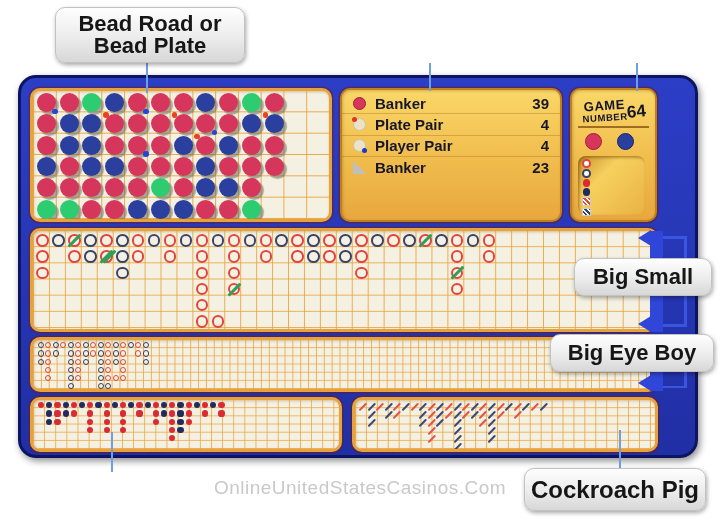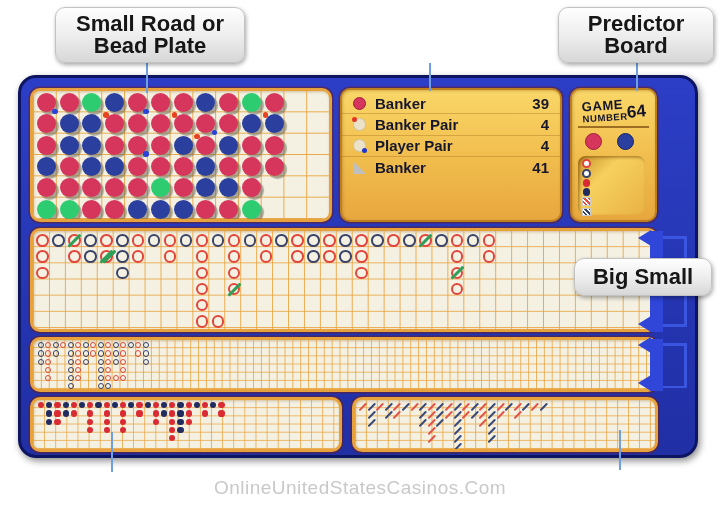--- a/index.html
+++ b/index.html
@@ -16,21 +16,21 @@
 
   #blue-panel { position:absolute; left:18px; top:75px; width:680px; height:383px;
                 background:linear-gradient(180deg,#2c3ec6 0%,#202fa4 100%);
                 border:3px solid #0d1560; border-radius:18px; box-shadow:2px 3px 7px rgba(0,0,0,.45); }
 
   .panel { position:absolute; background:#f4f1e3; border:3px solid #e8a23c; border-radius:10px;
            box-shadow:0 0 0 1.5px rgba(110,25,20,.5), inset 1px 1px 3px rgba(140,90,20,.35); overflow:hidden; }
   .gridbg { position:absolute; inset:0; }
 
   .gold { background:linear-gradient(180deg,#f9d768 0%,#f0bc4c 55%,#e8a73e 100%);
-          border:2.5px solid #c07f1d; }
+          border:2.5px solid #c07f1d;text-align:center; }
 
   
   .srow { display:flex; align-items:center; height:21.3px; padding:0 11px;
           border-bottom:1px solid rgba(150,90,18,.32); }
   .srow:last-child { border-bottom:none; }
   .srow .lab { margin-left:9px; font-size:15px; font-weight:bold; color:#17172c; }
   .srow .val { margin-left:auto; font-size:15px; font-weight:bold; color:#17172c; }
   .ic { width:13px; height:13px; border-radius:50%; position:relative; flex:0 0 auto; }
   .ic.banker { background:#d6365b; border:1px solid #a01f3e; }
   .ic.player { background:#2a3f9e; border:1px solid #17256b; }
@@ -94,26 +94,22 @@
 
   #watermark { position:absolute; left:50%; transform:translateX(-50%); top:477px;
                font-size:19px; color:#c9c9c9; letter-spacing:.5px; white-space:nowrap; }
 </style>
 </head>
 <body>
 
 <div id="stage">
 
   <div class="pill" style="left:55px;top:7px;width:190px;height:56px;font-size:22px;">
-    <span class="l1">Small Road or</span>
+    <span class="l1">Bead Road or</span>
     <span class="l2">Bead Plate</span>
-  </div>
-  <div class="pill" style="left:558px;top:7px;width:156px;height:56px;font-size:22px;">
-    <span class="l1">Predictor</span>
-    <span class="l2">Board</span>
   </div>
 
   <div class="connector" style="left:146px;top:63px;height:30px;"></div>
   <div class="connector" style="left:429px;top:63px;height:28px;"></div>
   <div class="connector" style="left:636px;top:63px;height:28px;"></div>
   <div class="connector" style="left:111px;top:432px;height:40px;"></div>
   <div class="connector" style="left:619px;top:430px;height:40px;"></div>
 
   <div id="blue-panel"></div>
 
@@ -199,34 +195,34 @@
     <div id="stats-rows" style="padding-top:3px;">
         <div class="srow">
           <span class="ic banker"></span>
           <span class="lab">Banker</span>
           <span class="val">39</span>
         </div>
         <div class="srow">
           <span class="ic pale bp">
             <span class="dot r"></span>
           </span>
-          <span class="lab">Banker Pair</span>
+          <span class="lab">Plate Pair</span>
           <span class="val">4</span>
         </div>
         <div class="srow">
           <span class="ic pale pp">
             <span class="dot b"></span>
           </span>
           <span class="lab">Player Pair</span>
           <span class="val">4</span>
         </div>
         <div class="srow">
           <span class="ic natural"></span>
           <span class="lab">Banker</span>
-          <span class="val">41</span>
+          <span class="val">23</span>
         </div>
       </div>
   </div>
 
   <div class="panel gold" id="predictor-panel" style="left:570px;top:88px;width:87px;height:134px;">
     <div class="pd-title">
       <span class="g">GAME</span>
       <span class="n">NUMBER</span>
     </div>
     <div class="pd-number">64</div>
@@ -500,15 +496,21 @@
   <div class="bbar" style="left:650px;top:339px;height:52px;"></div>
   <div class="btri" style="left:638px;top:337px;"></div>
   <div class="btri" style="left:638px;top:375px;"></div>
   <div class="bline" style="left:684px;top:343px;width:2.5px;height:45px;"></div>
   <div class="bline" style="left:663px;top:343px;width:23px;height:2.5px;"></div>
   <div class="bline" style="left:663px;top:385.5px;width:23px;height:2.5px;"></div>
 
   <div class="pill" style="left:574px;top:258px;width:138px;height:38px;font-size:22px;">
     <span>Big Small</span>
   </div>
+  <div class="pill" style="left:550px;top:334px;width:164px;height:38px;font-size:22px;">
+    <span>Big Eye Boy</span>
+  </div>
+  <div class="pill" style="left:524px;top:468px;width:182px;height:43px;font-size:24px;">
+    <span>Cockroach Pig</span>
+  </div>
 
   <div id="watermark">OnlineUnitedStatesCasinos.Com</div>
 </div>
 
 </body></html>

